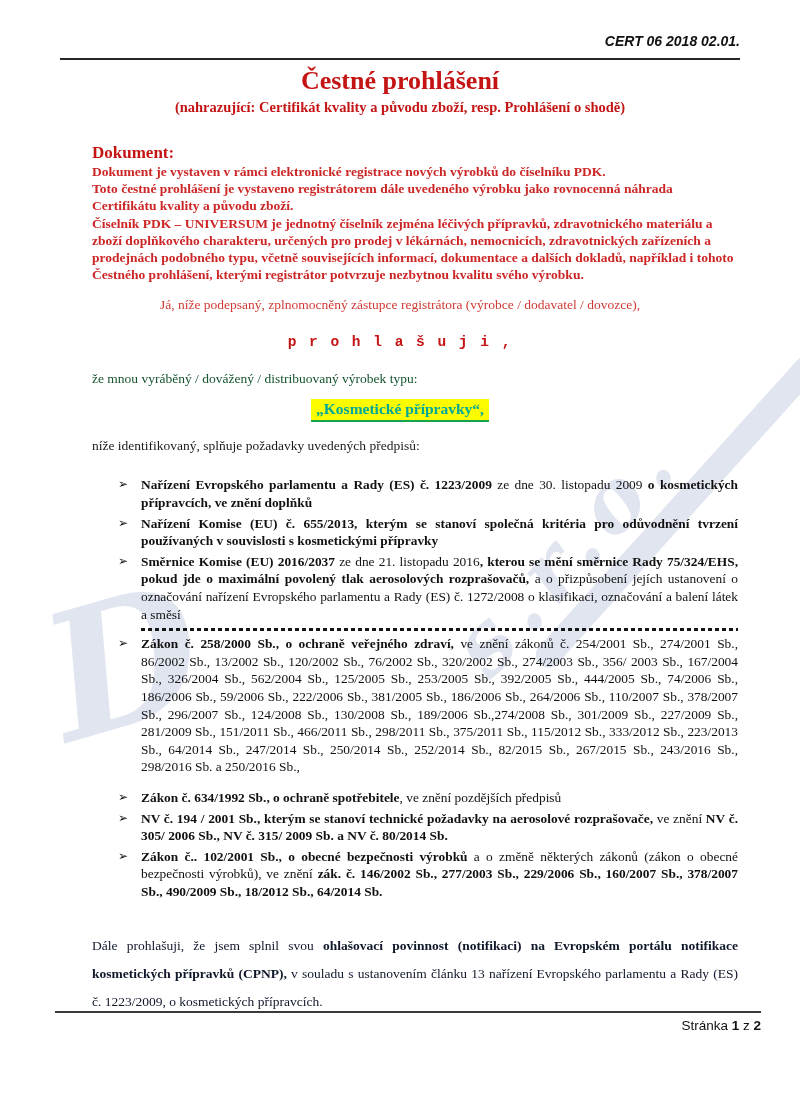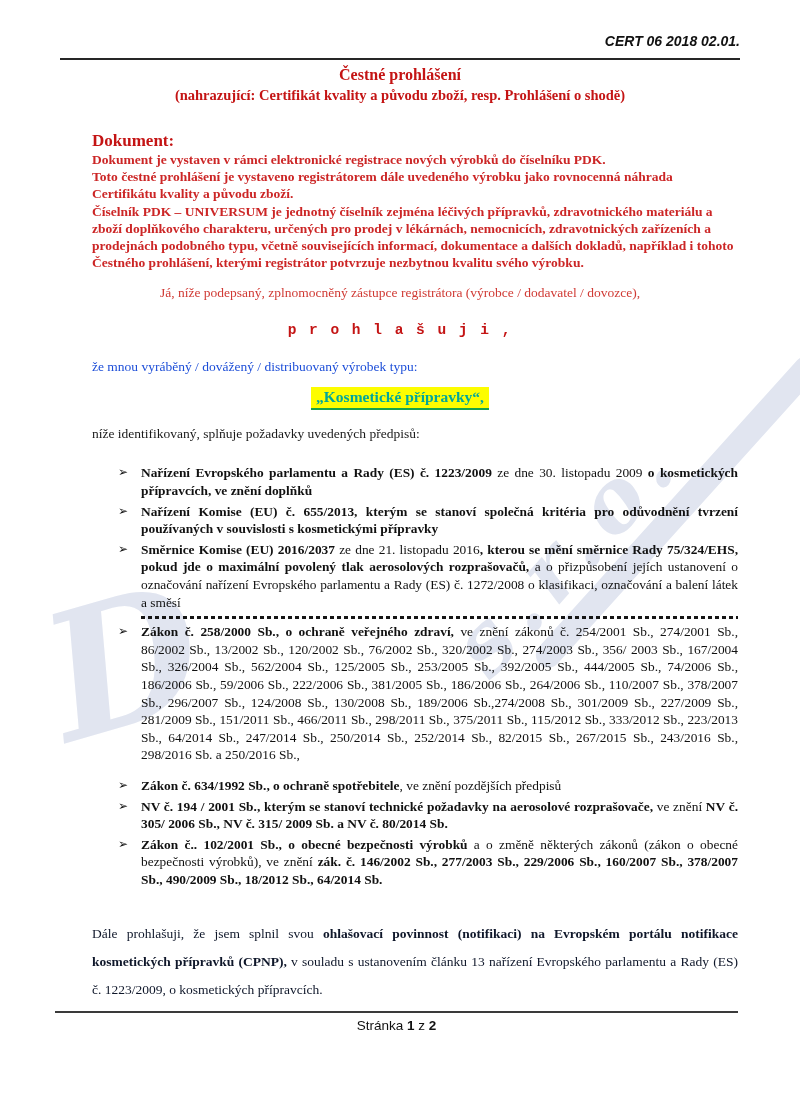--- a/index.html
+++ b/index.html
@@ -47,21 +47,21 @@
   .content{position:relative;z-index:1;padding:0 60px;}
   .doc-code{
     padding-top:33px;text-align:right;
     font-family:"Liberation Sans", sans-serif;
     font-style:italic;font-weight:600;font-size:14px;
     color:#111;
   }
   .top-rule{border:none;border-top:2px solid #262626;margin:9px 0 6px 0;}
   .title{
     margin:4px 0 0 0;text-align:center;
-    font-size:16px;font-weight:bold;color:var(--accent-red);
+    font-size:26px;font-weight:bold;color:var(--accent-red);
   }
   .subtitle{
     margin:3px 0 0 0;text-align:center;
     font-size:14.5px;font-weight:bold;color:var(--accent-red);
   }
   .preambule-heading{
     margin:27px 0 0 0;padding-left:32px;
     font-size:17px;font-weight:bold;color:var(--accent-red);
   }
   .preambule-text{
@@ -74,21 +74,21 @@
     font-size:13.5px;color:#d03a34;line-height:17px;
   }
   .declaration-word{
     margin-top:21px;text-align:center;
     font-size:14.5px;font-weight:bold;letter-spacing:2px;
     color:var(--accent-red);
     font-family:Liberation Mono, monospace;
   }
   .product-intro{
     margin-top:21px;padding-left:32px;
-    font-size:13.5px;color:#1d4ed8;
+    font-size:13.5px;color:#14532d;
   }
   .product-line{margin-top:12px;text-align:center;}
   .product-name{
     display:inline-block;
     background:var(--highlight-bg);
     color:var(--highlight-text);
     font-size:15.5px;font-weight:bold;
     padding:1px 5px 2px 5px;
     border-bottom:2.5px solid var(--underline-green);
   }
@@ -112,23 +112,23 @@
     background:repeating-linear-gradient(90deg,#151515 0 4px,transparent 4px 7px);
   }
   .closing{
     margin-top:32px;padding-left:32px;padding-right:2px;
     text-align:justify;
     font-size:13.5px;line-height:28px;color:#0f172a;
   }
   .bold{font-weight:bold;}
   
   .footer{
-    position:absolute;left:55px;right:62px;top:1011px;z-index:1;
+    position:absolute;left:55px;right:39px;top:1011px;z-index:1;
     border-top:2px solid #3a3a3a;
-    text-align:center;padding-top:5px;
+    text-align:right;padding-top:5px;
     font-family:"Liberation Sans", sans-serif;
     font-size:13.5px;color:#111;
   }
 </style>
 </head>
 <body>
 
 <div class="page">
 
   <div class="watermark">

